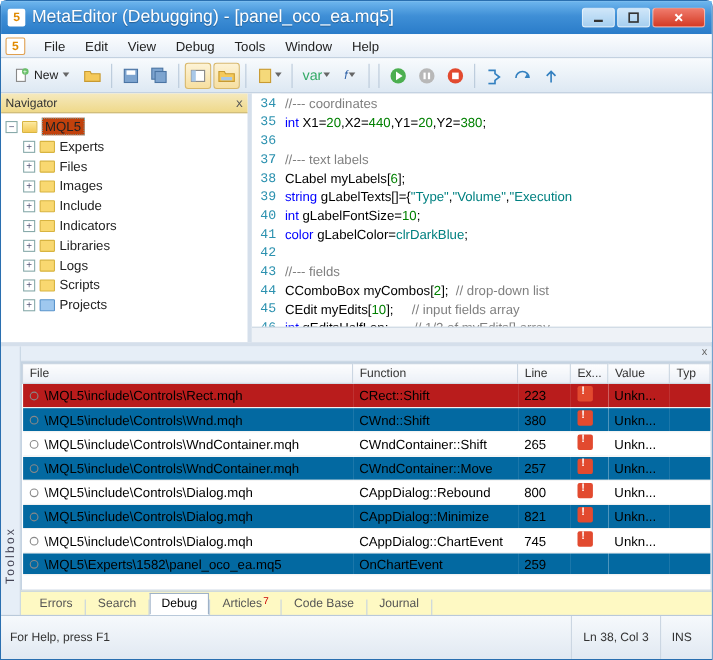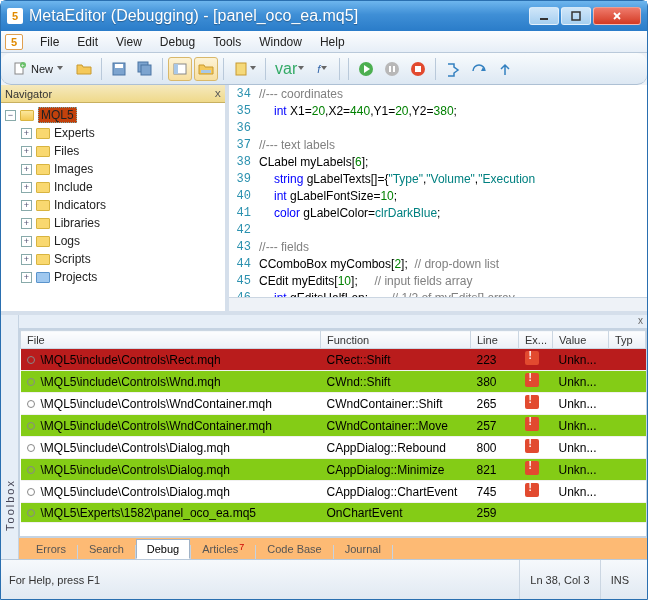--- a/index.html
+++ b/index.html
@@ -11,21 +11,21 @@
   .title-text { font-size: 16px; flex: 1; text-shadow: 0 1px 1px rgba(0,0,0,.3); }
   .win-btns { display: flex; gap: 2px; }
   .win-btn { width: 30px; height: 18px; border: 1px solid rgba(255,255,255,.5); border-radius: 3px; background: linear-gradient(#cfe6f9,#a6cff0); display: flex; align-items: center; justify-content: center; }
   .win-btn.close { background: linear-gradient(#ef7b6c,#d43a24); width: 48px; }
   .win-btn svg { width: 12px; height: 12px; }
   
   .menubar { height: 22px; background: linear-gradient(#fcfdfe,#e6eef7); border-bottom: 1px solid #b9c9da; display: flex; align-items: center; padding: 0 4px; }
   .menubar .logo { width: 18px; height: 16px; background: #fff; border: 1px solid #e0a050; border-radius: 2px; margin-right: 8px; color: #e08a00; font-weight: bold; font-size: 11px; text-align: center; line-height: 14px; }
   .menu-item { font-size: 12px; padding: 2px 9px; color: #222; }
   
-  .toolbar { height: 32px; background: linear-gradient(#f8fbfd,#dde8f3); border-bottom: 1px solid #adc0d4; display: flex; align-items: center; padding: 0 4px; gap: 2px; border-radius: 10px; }
+  .toolbar { height: 32px; background: linear-gradient(#f8fbfd,#dde8f3); border-bottom: 1px solid #adc0d4; display: flex; align-items: center; padding: 0 4px; gap: 2px; }
   .tbtn { height: 24px; min-width: 24px; border: 1px solid transparent; border-radius: 3px; display: flex; align-items: center; justify-content: center; padding: 0 3px; }
   .tbtn.active { background: linear-gradient(#fdf3d6,#f7dfa0); border-color: #d9b86a; }
   .tbtn-new { padding: 0 6px; gap: 3px; }
   .tbtn-label { font-size: 11px; color: #222; }
   .sep { width: 1px; height: 22px; background: #b9c9da; margin: 0 3px; }
   .dd-arrow { width: 6px; height: 6px; border-left: 3px solid transparent; border-right: 3px solid transparent; border-top: 4px solid #666; margin-left: 1px; }
   
   .body-split { flex: 1; display: flex; flex-direction: column; }
   .upper { height: 230px; display: flex; border-bottom: 4px solid #d5dfeb; }
   
@@ -42,42 +42,42 @@
   .folder-ico.blue { background: #9fc8ef; border-color: #5a94cc; }
   .tree-label { }
   .tree-label.sel { background: #c2410c; border: 1px dotted #7aa; padding: 0 2px; }
   
   .editor { flex: 1; display: flex; background: #fff; font-family: Consolas, monospace; font-size: 12px; overflow: hidden; position: relative; }
   .gutter { width: 26px; text-align: right; color: #2b91af; padding: 2px 4px 0 0; background: #fff; }
   .gutter div { height: 17px; font-family: Liberation Mono, monospace; }
   .code { flex: 1; padding: 2px 0 0 4px; white-space: pre; overflow: hidden; }
   .code div { height: 17px; }
   .c-com { color: #808080; }
-  .c-kw { color: #0000ff; margin-left: 15px; }
+  .c-kw { color: #0000ff; }
   .c-num { color: #008000; }
   .c-enum { color: #008080; }
   .c-str { color: #008080; }
   .hscroll { position: absolute; bottom: 0; left: 0; right: 0; height: 14px; background: #eef2f7; border-top: 1px solid #cbd6e2; }
   
   .toolbox { flex: 1; display: flex; }
   .tbside { width: 18px; background: #e6eef7; border-right: 1px solid #c5d3e2; display: flex; align-items: flex-end; justify-content: center; padding-bottom: 28px; }
   .tbside span { writing-mode: vertical-rl; transform: rotate(180deg); font-size: 11px; color: #445; letter-spacing: 2px; }
   .tbmain { flex: 1; display: flex; flex-direction: column; }
   .tbx-hdr { height: 14px; display: flex; justify-content: flex-end; padding-right: 4px; font-size: 10px; color: #666; background: #e6eef7; border-bottom: 1px solid #c5d3e2; }
   .grid { flex: 1; background: #fff; border: 1px solid #c5d3e2; overflow: hidden; font-size: 12px; }
   .grid table { width: 100%; border-collapse: collapse; table-layout: fixed; }
   .grid th { background: linear-gradient(#fdfdfe,#ebf0f7); border: 1px solid #cbd6e2; font-weight: normal; font-size: 11px; text-align: left; padding: 2px 6px; height: 18px; color: #333; }
   .grid td { border-bottom: 1px solid #f0f0f0; padding: 2px 6px; height: 20px; white-space: nowrap; overflow: hidden; }
   .grid tr.sel td { background: #b91c1c; }
-  .grid tr.alt td { background: #84cc16; }
+  .grid tr.alt td { background: #0369a1; }
   .bp-ico { width: 14px; height: 14px; background: #e24a2f; border-radius: 2px; display: inline-block; position: relative; }
   .bp-ico::after { content: "!"; color: #fff; font-size: 10px; font-weight: bold; position: absolute; left: 4px; top: -1px; }
   .circ { width: 8px; height: 8px; border: 1px solid #888; border-radius: 50%; display: inline-block; margin-right: 6px; }
   
-  .tabs { height: 22px; background: #fdba74; border-top: 1px solid #c5d3e2; display: flex; align-items: flex-end; padding-left: 6px; }
+  .tabs { height: 22px; background: #fef9c3; border-top: 1px solid #c5d3e2; display: flex; align-items: flex-end; padding-left: 6px; }
   .tab { font-size: 11px; padding: 3px 10px; color: #555; border: 1px solid transparent; position: relative; }
   .tab.active { background: #fff; border: 1px solid #9fb2c7; border-bottom-color: #fff; color: #000; }
   .tabs .sep2 { width: 1px; height: 14px; background: #c5d3e2; }
   .badge7 { color: #c00; font-size: 9px; position: relative; top: -3px; margin-left: 1px; }
   
   .statusbar { height: 40px; background: linear-gradient(#f6f9fc,#e1e9f2); border-top: 1px solid #b9c9da; display: flex; align-items: center; font-size: 11px; color: #333; padding: 0 8px; }
   .statusbar .spacer { flex: 1; }
   .statusbar .cell { padding: 0 10px; border-left: 1px solid #cbd6e2; height: 100%; display: flex; align-items: center; }
   
   .ico { width: 16px; height: 16px; display: inline-block; }
@@ -164,21 +164,21 @@
       </div>
     <div class="sep"></div>
     <div class="tbtn">
         <span class="ico"><svg viewBox="0 0 16 16">
             <rect x="3" y="2" width="10" height="12" fill="#f5d97a" stroke="#c89a30"></rect>
           </svg></span>
         <span class="dd-arrow"></span>
       </div>
     <div class="sep"></div>
     <div class="tbtn">
-        <span style="font-size:16px;color:#3a6;">var</span>
+        <span style="font-size:13px;color:#3a6;">var</span>
         <span class="dd-arrow"></span>
       </div>
     <div class="tbtn">
         <span style="font-size:11px;font-style:italic;color:#36a;">f</span>
         <span class="dd-arrow"></span>
       </div>
     <div class="sep"></div>
     <div class="sep"></div>
     <div class="tbtn">
         <span class="ico"><svg viewBox="0 0 16 16">

